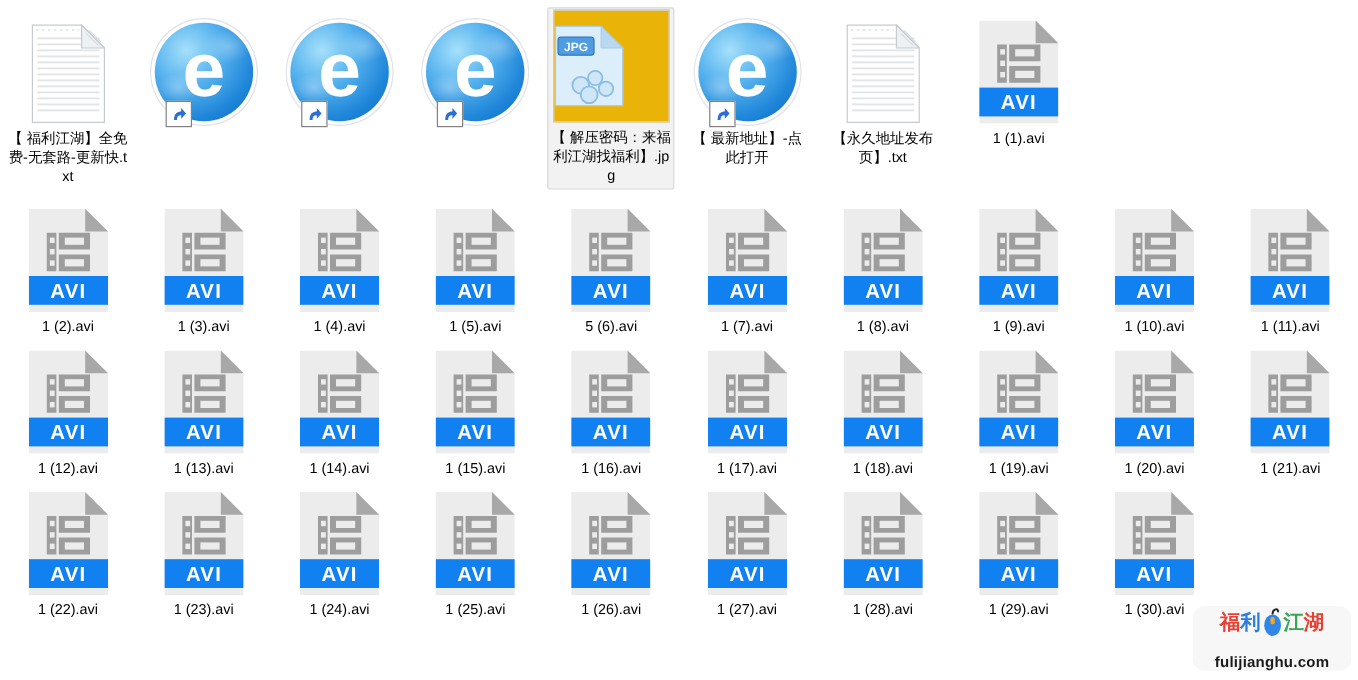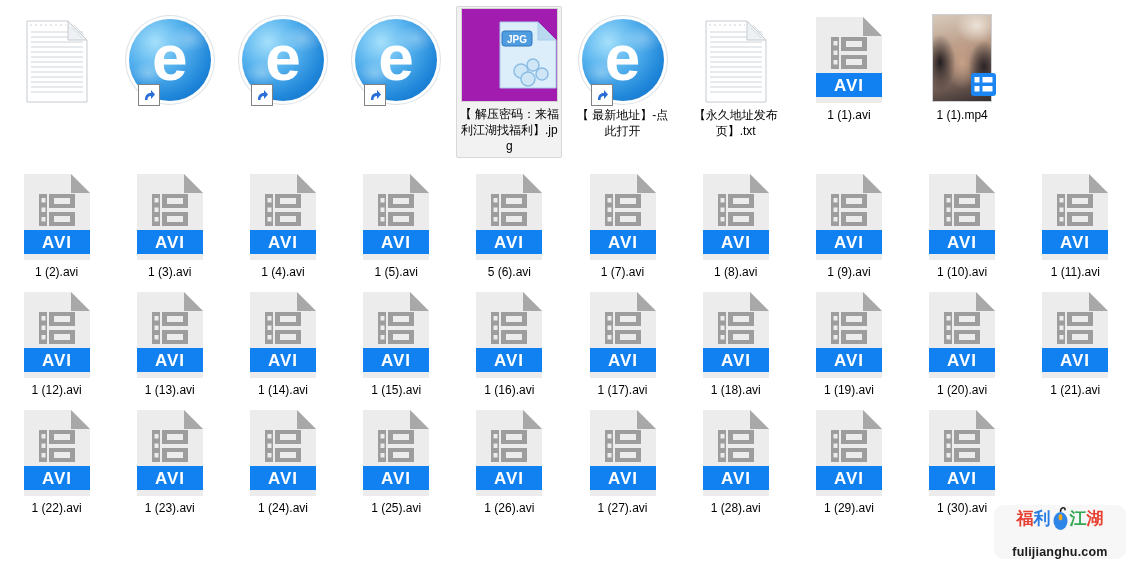--- a/index.html
+++ b/index.html
@@ -9,22 +9,22 @@
   .row-top{height:164px;padding-top:6px;}
   .row-avi{height:118px;}
   .cell{position:relative;display:flex;flex-direction:column;align-items:center;}
   .icon-area{height:97px;display:flex;align-items:flex-end;justify-content:center;position:relative;}
   .row-avi .icon-area{height:90px;}
   .label{margin-top:4px;font-size:12px;line-height:16px;text-align:center;
     max-width:102px;word-break:break-all;color:#000;}
   
   .cell.selected{background:#f2f2f2;border:1px solid #d8d8d8;border-radius:2px;
     width:104px;justify-self:center;align-self:start;padding-bottom:3px;}
-  .sel-frame{width:95px;height:92px;background:#a21caf;border:1px solid #d2d2d2;
-    display:flex;align-items:center;justify-content:flex-end;text-decoration:underline;}
+  .sel-frame{width:95px;height:92px;background:#eab308;border:1px solid #d2d2d2;
+    display:flex;align-items:center;justify-content:flex-start;text-decoration:underline;}
   .cell.selected .icon-area{height:95px;}
   
   .ie-globe{width:82px;height:82px;border-radius:50%;position:relative;
     display:flex;align-items:center;justify-content:center;margin-bottom:2px;
     background:radial-gradient(circle at 32% 28%, #a6e0fb 0%, #57b3ee 35%, #1f86d9 70%, #0d6bc4 100%);
     box-shadow:0 0 0 3px rgba(255,255,255,.95), 0 0 0 4px #dfe3e7;}
   .ie-globe::before{content:'';position:absolute;inset:0;border-radius:50%;
     background:radial-gradient(ellipse 26px 18px at 24% 66%, rgba(255,255,255,.30), transparent 70%),
                radial-gradient(ellipse 30px 20px at 74% 24%, rgba(255,255,255,.28), transparent 70%);}
   .ie-e{position:relative;font-weight:bold;font-size:64px;line-height:1;color:#fff;top:-2px;}
@@ -56,20 +56,21 @@
       <div class="cell">
         <div class="icon-area">
           <svg width="62" height="84" viewBox="0 0 62 84">
       <path d="M1 2 H42 L61 21 V83 H1 Z" fill="#ffffff" stroke="#c6cbd0"></path>
       <path d="M5 13H57 M5 18H57 M5 23H57 M5 28H57 M5 33H57 M5 38H57 M5 43H57 M5 48H57 M5 53H57 M5 58H57 M5 63H57 M5 68H57 M5 73H57 " stroke="#e0e4e8" stroke-width="1.4" fill="none"></path>
       <path d="M4 6 H40" stroke="#ccd1d6" stroke-dasharray="2 3" fill="none"></path>
       <path d="M42 2 L42 21 L61 21 Z" fill="#eef1f3" stroke="#c6cbd0"></path>
       <path d="M46 9 L56 19 M48 6 L58 16" stroke="#d7dce0" fill="none"></path>
     </svg>
         </div>
+        <div class="label">【 福利江湖】全免费-无套路-更新快.txt</div>
       </div>
       <div class="cell">
         <div class="icon-area">
           <div class="ie-globe">
             <span class="ie-e">e</span>
           </div>
     <div class="shortcut-badge">
       <svg width="14" height="14" viewBox="0 0 14 14">
               <path d="M3 12 C3 6.5 6 5 9 5 L9 2 L13 6.5 L9 11 L9 8 C6.5 8 5.5 9 5.5 12 Z" fill="#2a6ed8"></path>
             </svg>
@@ -156,36 +157,20 @@
               <rect x="17.5" y="43" width="4" height="4.5"></rect>
         <rect x="30" y="24" width="16" height="6"></rect>
               <rect x="30" y="42" width="16" height="6"></rect>
       </g>
       <rect x="0" y="56" width="66" height="24" fill="#1181f2"></rect>
       <text x="33" y="74" text-anchor="middle" font-size="17" font-weight="bold" fill="#ffffff" font-family="Liberation Sans, sans-serif" letter-spacing="1">AVI</text>
     </svg>
         </div>
         <div class="label">1 (1).avi</div>
       </div>
-      <div class="cell">
-        <div class="icon-area">
-          <div class="thumb">
-      <svg class="film-overlay" width="25" height="23" viewBox="0 0 25 23">
-        <rect x="0" y="0" width="25" height="23" rx="3" fill="#1b86f2"></rect>
-        <g fill="#ffffff">
-          <rect x="3.5" y="4" width="5" height="5.5"></rect>
-                <rect x="3.5" y="13" width="5" height="5.5"></rect>
-          <rect x="11.5" y="4" width="10" height="5.5"></rect>
-                <rect x="11.5" y="13" width="10" height="5.5"></rect>
-        </g>
-      </svg>
-          </div>
-        </div>
-        <div class="label">1 (1).mp4</div>
-      </div>
     </div>
   <div class="row row-avi" id="row2">
       <div class="cell">
         <div class="icon-area">
           <svg width="66" height="86" viewBox="0 0 66 86">
       <path d="M0 0 H47 L66 19 V86 H0 Z" fill="#ececec"></path>
       <path d="M47 0 L47 19 L66 19 Z" fill="#a8a8a8"></path>
       <path d="M15 20 h8 v32 h-8 Z M25 20 h26 v14 h-26 Z M25 38 h26 v14 h-26 Z" fill="#9d9d9d"></path>
       <g fill="#ececec">
         <rect x="17.5" y="24" width="4" height="4.5"></rect>

